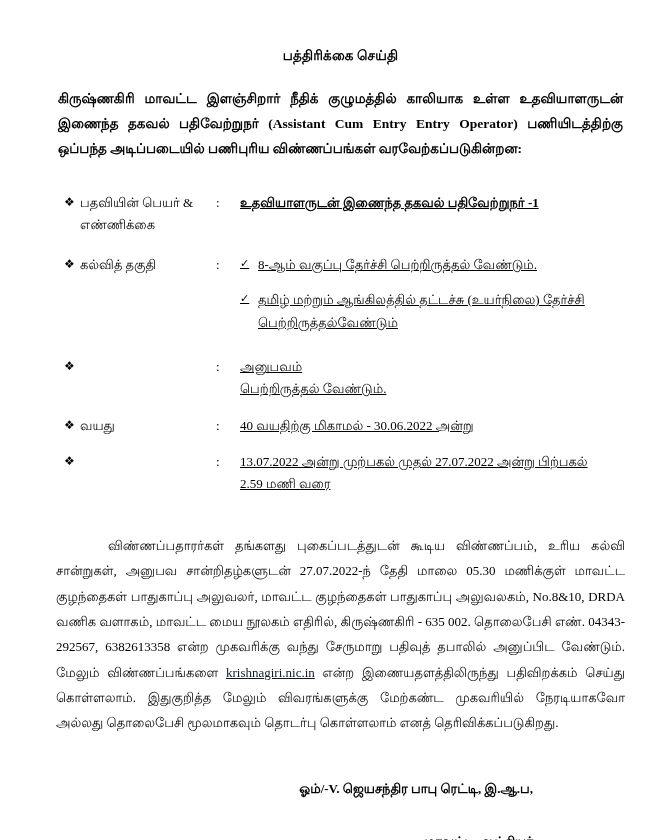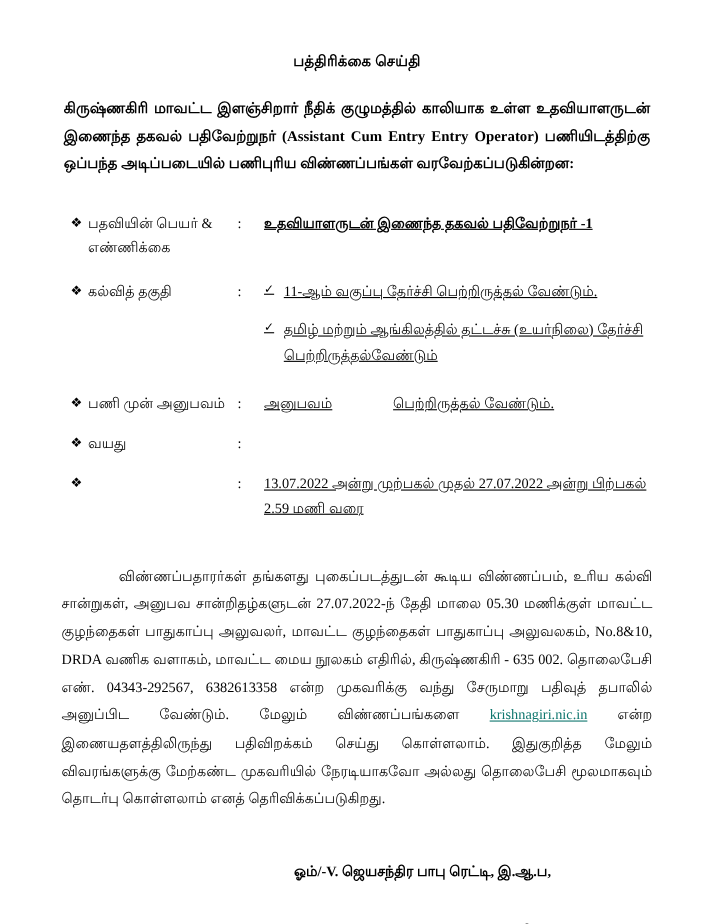--- a/index.html
+++ b/index.html
@@ -12,21 +12,21 @@
     background: #ffffff;
     font-family: "Liberation Serif", serif;
     color: #000000;
     overflow: hidden;
   }
   .page {
     position: relative;
     width: 649px;
     height: 840px;
     box-sizing: border-box;
-    padding: 40px 56px 0 56px;
+    padding: 40px 24px 0 56px;
   }
   .doc-title {
     text-align: center;
     font-weight: bold;
     font-size: 13.5px;
     letter-spacing: 0.2px;
     margin-top: 8px;
     margin-bottom: 22px;
   }
   .intro {
@@ -88,37 +88,38 @@
     flex: 0 0 18px;
     font-size: 11px;
     line-height: 1.75;
   }
   .checktext {
     flex: 1;
     line-height: 1.75;
   }
   .justify-pair {
     display: flex;
-    justify-content: space-between;
+    justify-content: center;
+    flex-direction: column;
   }
   .val-left { }
   .val-mid { }
   .body-para {
     margin-top: 38px;
     font-size: 13px;
     line-height: 1.95;
     text-align: justify;
     text-justify: inter-word;
   }
   .body-para p {
     margin: 0;
   }
   .indent { padding-left: 52px; }
   a.inline-link {
-    color: #0f766e;
+    color: #0f172a;
     text-decoration: underline;
   }
   .signature {
     margin-top: 42px;
     text-align: right;
     font-weight: bold;
     font-size: 13px;
     line-height: 1.75;
     padding-right: 92px;
   }
@@ -149,50 +150,50 @@
 
     <div class="field-row" style="margin-top:18px;">
       <div class="field-label">
         <span class="bullet">❖</span>
         <span>கல்வித் தகுதி</span>
       </div>
       <div class="colon">:</div>
       <div class="field-value">
         <div class="checkline">
           <span class="check">✓</span>
-          <span class="checktext">11-ஆம் வகுப்பு தேர்ச்சி பெற்றிருத்தல் வேண்டும்.</span>
+          <span class="checktext">8-ஆம் வகுப்பு தேர்ச்சி பெற்றிருத்தல் வேண்டும்.</span>
         </div>
         <div class="checkline" style="margin-top:12px;">
           <span class="check">✓</span>
           <span class="checktext">தமிழ் மற்றும் ஆங்கிலத்தில் தட்டச்சு (உயர்நிலை) தேர்ச்சி பெற்றிருத்தல்வேண்டும்</span>
         </div>
       </div>
     </div>
 
     <div class="field-row" style="margin-top:14px;">
       <div class="field-label">
         <span class="bullet">❖</span>
-        <span>பணி முன் அனுபவம்</span>
       </div>
       <div class="colon">:</div>
       <div class="field-value">
         <div class="justify-pair">
           <span class="val-left">அனுபவம்</span>
           <span class="val-mid">பெற்றிருத்தல் வேண்டும்.</span>
           <span style="width:34px;"></span>
         </div>
       </div>
     </div>
 
     <div class="field-row" style="margin-top:14px;">
       <div class="field-label">
         <span class="bullet">❖</span>
         <span>வயது</span>
       </div>
       <div class="colon">:</div>
+      <div class="field-value">40 வயதிற்கு மிகாமல் - 30.06.2022 அன்று</div>
     </div>
 
     <div class="field-row" style="margin-top:14px;">
       <div class="field-label">
         <span class="bullet">❖</span>
       </div>
       <div class="colon">:</div>
       <div class="field-value">
         <div>13.07.2022 அன்று முற்பகல் முதல் 27.07.2022 அன்று பிற்பகல்</div>
         <div>2.59 மணி வரை</div>

